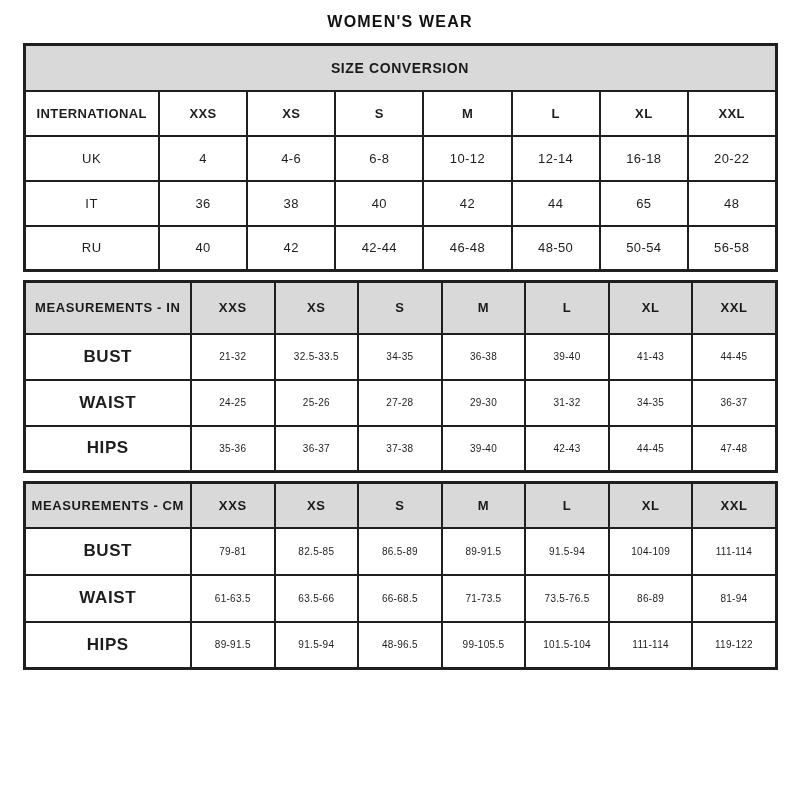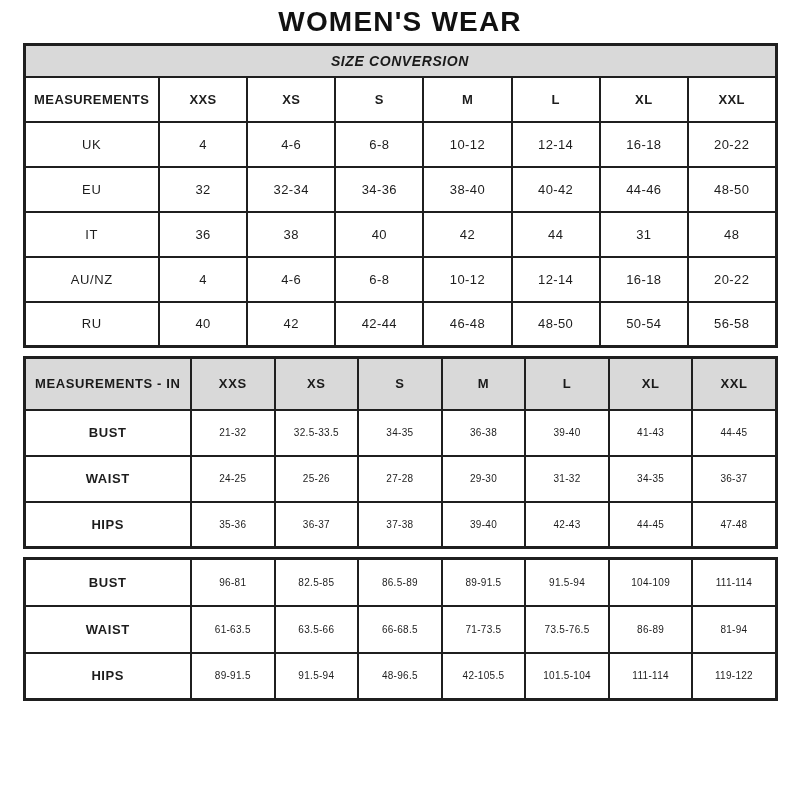--- a/index.html
+++ b/index.html
@@ -7,21 +7,21 @@
     padding: 0;
     width: 800px;
     height: 800px;
     background: #ffffff;
     font-family: "Liberation Sans", sans-serif;
     color: #1d1d1d;
     overflow: hidden;
   }
   .page-title {
     text-align: center;
-    font-size: 28px;
+    font-size: 16px;
     font-weight: bold;
     letter-spacing: 1.2px;
     margin: 11px 0 10px 0;
     line-height: 22px;
     color: #111111;
   }
   table {
     width: 755px;
     margin: 0 auto;
     border-collapse: collapse;
@@ -37,39 +37,39 @@
     font-size: 13px;
     overflow: hidden;
     white-space: nowrap;
   }
   .t2, .t3 { margin-top: 8px; }
   
   .t1 .col-label { width: 135px; }
   .t2 .col-label, .t3 .col-label { width: 167px; }
   
   .t1 tr { height: 45px; }
-  .t1 tr.grey-header { height: 32px; font-style: italic; }
+  .t1 tr.grey-header { height: 46px; }
   .t2 tr { height: 46px; }
   .t2 tr.grey-header { height: 52px; }
   .t3 tr { height: 47px; }
   .t3 tr.grey-header { height: 45px; }
   
   .grey-header td {
     background: #d9d9d9;
     font-weight: bold;
     font-size: 14px;
     letter-spacing: 0.6px;
     color: #1a1a1a;
   }
   .t2 .grey-header td, .t3 .grey-header td { font-size: 13px; }
   
   .col-header td { font-weight: bold; font-size: 13px; }
   
   .t2 td.val, .t3 td.val { font-size: 10px; letter-spacing: 0.3px; }
-  .t2 td.rowlab, .t3 td.rowlab { font-size: 13px; font-weight: bold; letter-spacing: 0.6px; }
+  .t2 td.rowlab, .t3 td.rowlab { font-size: 17px; font-weight: bold; letter-spacing: 0.6px; }
   .t1 td.rowlab { letter-spacing: 0.6px; }
 </style>
 </head>
 <body>
 
 <div class="page-title">WOMEN'S WEAR</div>
 
 <table class="t1">
   <colgroup>
       <col class="col-label">
@@ -79,68 +79,48 @@
       <col>
       <col>
       <col>
       <col>
     </colgroup>
   <tbody>
     <tr class="grey-header">
       <td colspan="8">SIZE CONVERSION</td>
     </tr>
     <tr class="col-header">
-      <td>MEASUREMENTS</td>
+      <td>INTERNATIONAL</td>
       <td>XXS</td>
       <td>XS</td>
       <td>S</td>
       <td>M</td>
       <td>L</td>
       <td>XL</td>
       <td>XXL</td>
     </tr>
     <tr>
       <td class="rowlab">UK</td>
       <td>4</td>
       <td>4-6</td>
       <td>6-8</td>
       <td>10-12</td>
       <td>12-14</td>
       <td>16-18</td>
       <td>20-22</td>
     </tr>
     <tr>
-      <td class="rowlab">EU</td>
-      <td>32</td>
-      <td>32-34</td>
-      <td>34-36</td>
-      <td>38-40</td>
-      <td>40-42</td>
-      <td>44-46</td>
-      <td>48-50</td>
-    </tr>
-    <tr>
       <td class="rowlab">IT</td>
       <td>36</td>
       <td>38</td>
       <td>40</td>
       <td>42</td>
       <td>44</td>
-      <td>31</td>
+      <td>65</td>
       <td>48</td>
-    </tr>
-    <tr>
-      <td class="rowlab">AU/NZ</td>
-      <td>4</td>
-      <td>4-6</td>
-      <td>6-8</td>
-      <td>10-12</td>
-      <td>12-14</td>
-      <td>16-18</td>
-      <td>20-22</td>
     </tr>
     <tr>
       <td class="rowlab">RU</td>
       <td>40</td>
       <td>42</td>
       <td>42-44</td>
       <td>46-48</td>
       <td>48-50</td>
       <td>50-54</td>
       <td>56-58</td>
@@ -208,23 +188,33 @@
       <col class="col-label">
       <col>
       <col>
       <col>
       <col>
       <col>
       <col>
       <col>
     </colgroup>
   <tbody>
+    <tr class="grey-header">
+      <td>MEASUREMENTS - CM</td>
+      <td>XXS</td>
+      <td>XS</td>
+      <td>S</td>
+      <td>M</td>
+      <td>L</td>
+      <td>XL</td>
+      <td>XXL</td>
+    </tr>
     <tr>
       <td class="rowlab">BUST</td>
-      <td class="val">96-81</td>
+      <td class="val">79-81</td>
       <td class="val">82.5-85</td>
       <td class="val">86.5-89</td>
       <td class="val">89-91.5</td>
       <td class="val">91.5-94</td>
       <td class="val">104-109</td>
       <td class="val">111-114</td>
     </tr>
     <tr>
       <td class="rowlab">WAIST</td>
       <td class="val">61-63.5</td>
@@ -233,19 +223,19 @@
       <td class="val">71-73.5</td>
       <td class="val">73.5-76.5</td>
       <td class="val">86-89</td>
       <td class="val">81-94</td>
     </tr>
     <tr>
       <td class="rowlab">HIPS</td>
       <td class="val">89-91.5</td>
       <td class="val">91.5-94</td>
       <td class="val">48-96.5</td>
-      <td class="val">42-105.5</td>
+      <td class="val">99-105.5</td>
       <td class="val">101.5-104</td>
       <td class="val">111-114</td>
       <td class="val">119-122</td>
     </tr>
   </tbody>
 </table>
 
 </body></html>

